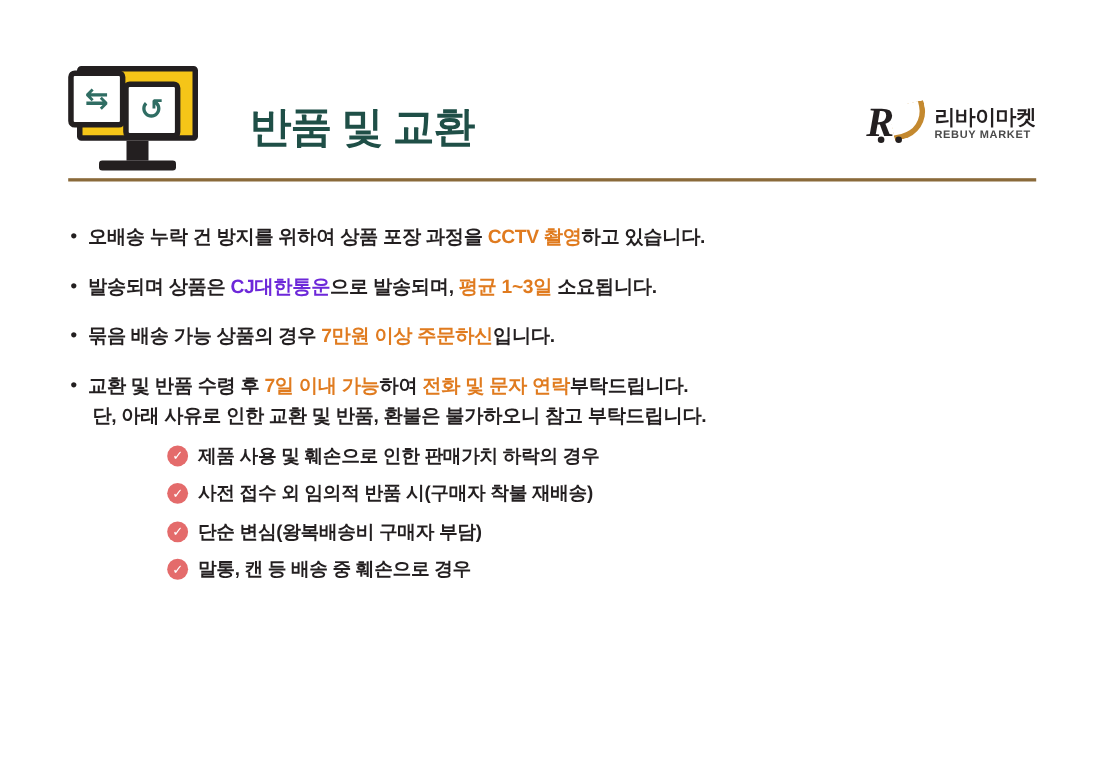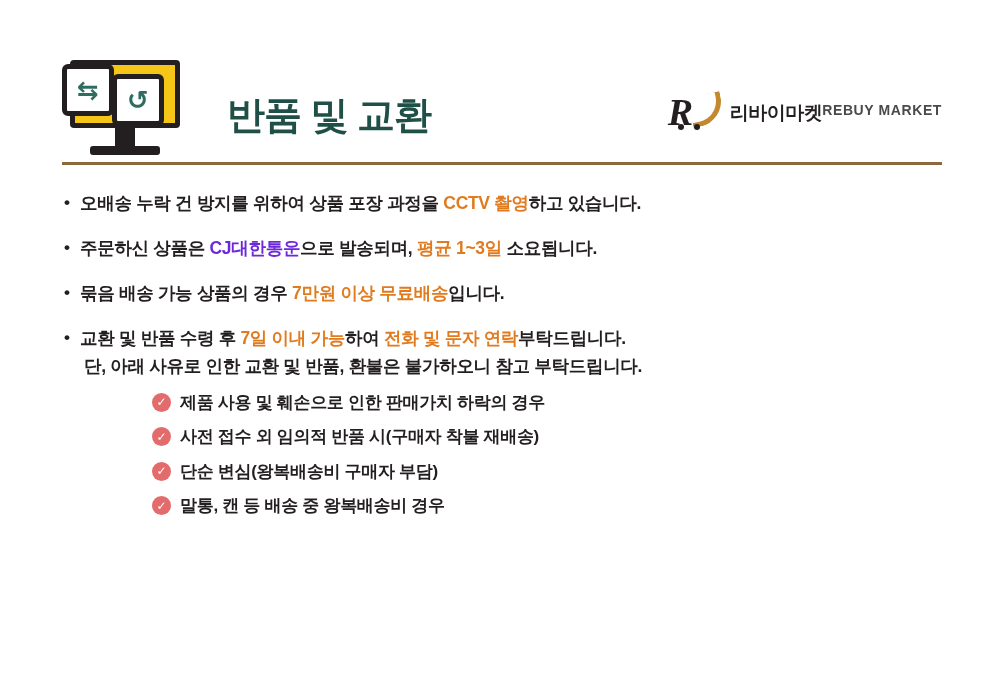--- a/index.html
+++ b/index.html
@@ -135,32 +135,31 @@
     width: 6px;
     height: 6px;
     border-radius: 50%;
     background: #231f20;
     top: 32px;
   }
   .brand-mark .w1 { left: 10px; }
   .brand-mark .w2 { left: 26px; }
   .brand-text {
     display: flex;
-    flex-direction: row;
+    flex-direction: column;
     line-height: 1.05;
-    text-align: center;
   }
   .brand-kr {
     font-size: 19px;
     font-weight: bold;
     color: #231f20;
     letter-spacing: -0.5px;
   }
   .brand-en {
-    font-size: 14px;
+    font-size: 10px;
     font-weight: bold;
     color: #4a4a4a;
     letter-spacing: 0.6px;
   }
 
   
   .divider {
     position: absolute;
     left: 62px;
     top: 162px;
@@ -178,20 +177,21 @@
   }
   .bullet {
     position: relative;
     padding-left: 18px;
     margin-bottom: 18px;
     font-size: 17.5px;
     line-height: 1.55;
     font-weight: bold;
     color: #231f20;
     letter-spacing: -0.3px;
+    margin-top: 12px;
   }
   .bullet::before {
     content: "•";
     position: absolute;
     left: 2px;
     top: 0px;
     font-size: 17px;
     color: #231f20;
   }
   .bullet .line2 {
@@ -277,25 +277,25 @@
 
   <div class="divider"></div>
 
   <div class="body">
 
     <div class="bullet">
       <span>오배송 누락 건 방지를 위하여 상품 포장 과정을 </span><span class="hl-orange">CCTV 촬영</span><span>하고 있습니다.</span>
     </div>
 
     <div class="bullet">
-      <span>주문하신 상품은 </span><span class="hl-blue">CJ대한통운</span><span>으로 발송되며, </span><span class="hl-orange">평균 1~3일</span><span> 소요됩니다.</span>
+      <span>발송되며 상품은 </span><span class="hl-blue">CJ대한통운</span><span>으로 발송되며, </span><span class="hl-orange">평균 1~3일</span><span> 소요됩니다.</span>
     </div>
 
     <div class="bullet">
-      <span>묶음 배송 가능 상품의 경우 </span><span class="hl-orange">7만원 이상 무료배송</span><span>입니다.</span>
+      <span>묶음 배송 가능 상품의 경우 </span><span class="hl-orange">7만원 이상 주문하신</span><span>입니다.</span>
     </div>
 
     <div class="bullet">
       <span>교환 및 반품 수령 후 </span><span class="hl-orange">7일 이내 가능</span><span>하여 </span><span class="hl-orange">전화 및 문자 연락</span><span>부탁드립니다.</span>
       <span class="line2 sub-note">단, 아래 사유로 인한 교환 및 반품, 환불은 불가하오니 참고 부탁드립니다.</span>
 
       <div class="check-list">
         <div class="check-item">
           <span class="check-mark">
               <span>✓</span>
@@ -311,20 +311,20 @@
         <div class="check-item">
           <span class="check-mark">
               <span>✓</span>
             </span>
           <span>단순 변심(왕복배송비 구매자 부담)</span>
         </div>
         <div class="check-item">
           <span class="check-mark">
               <span>✓</span>
             </span>
-          <span>말통, 캔 등 배송 중 왕복배송비 경우</span>
+          <span>말통, 캔 등 배송 중 훼손으로 경우</span>
         </div>
       </div>
     </div>
 
 
   </div>
 </div>
 
 </body></html>

